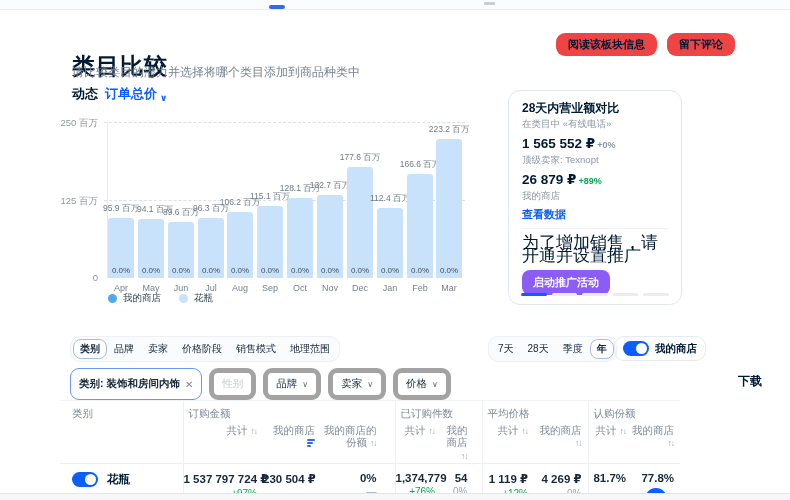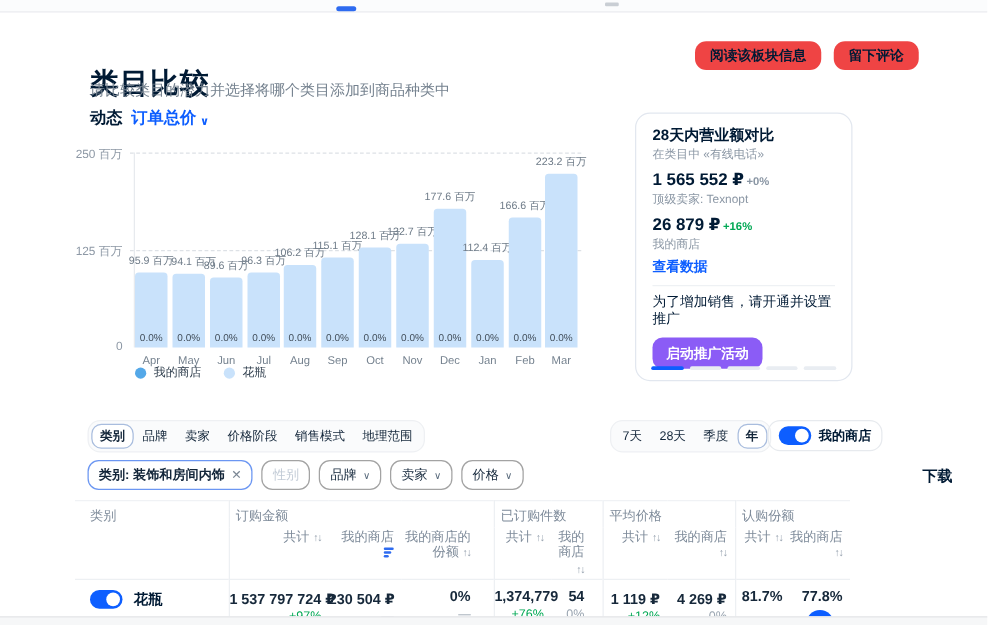--- a/index.html
+++ b/index.html
@@ -41,42 +41,42 @@
                 border-radius:12px;box-sizing:border-box;padding:10px 13px;}
   .card-title{font-size:12px;font-weight:bold;line-height:15px;margin-bottom:2px;}
   .card-sub{font-size:9.5px;color:#8a96a4;line-height:11px;margin-bottom:7px;}
   .card-value{font-size:13.5px;font-weight:bold;line-height:15px;display:flex;gap:2px;align-items:baseline;margin-bottom:1px;}
   .chg{font-size:9px;font-weight:bold;}
   .chg-muted{color:#8a96a4;}
   .chg-green{color:#00a854;}
   .card-caption{font-size:9.5px;color:#8a96a4;line-height:11px;margin-bottom:7px;}
   .card-link{font-size:11px;font-weight:bold;color:#0d5eff;line-height:12px;margin-bottom:8px;cursor:pointer;}
   .card-divider{border-top:1px solid #eef1f4;margin-bottom:7px;}
-  .promo-text{font-size:11px;line-height:13px;margin-bottom:8px;}
+  .promo-text{font-size:17px;line-height:13px;margin-bottom:8px;}
   .promo-btn{background:#8b5cf6;color:#fff;border:none;border-radius:8px;font-size:11px;font-weight:bold;
              padding:5px 11px;font-family:inherit;cursor:pointer;}
   #carousel{position:absolute;left:12px;right:12px;bottom:8px;display:flex;gap:5px;}
   .car-bar{height:3px;flex:1;background:#e9edf2;border-radius:2px;cursor:pointer;}
   .car-bar.active{background:#0d5eff;}
 
   
   .filters-row1{position:absolute;left:70px;top:336px;width:700px;height:26px;}
   .seg{position:absolute;display:inline-flex;background:#fafbfc;border:1px solid #eef0f3;border-radius:10px;
        padding:2px;align-items:center;}
   .seg-item{font-size:10px;padding:3px 7px;border-radius:8px;color:#13263a;cursor:pointer;white-space:nowrap;}
   .seg-item.selected{background:#fff;border:1px solid #a9bdde;font-weight:bold;padding:2px 6px;}
   #dim-tabs{left:0;top:0;}
   #period-tabs{left:418px;top:0;}
   .toggle-pill{position:absolute;left:544px;top:0;display:inline-flex;gap:6px;align-items:center;
                border:1px solid #e7eaee;border-radius:10px;padding:4px 8px;font-size:10.5px;font-weight:bold;cursor:pointer;}
   .toggle{width:26px;height:15px;border-radius:8px;background:#0d5eff;position:relative;cursor:pointer;flex:none;}
   .toggle::after{content:"";position:absolute;right:2px;top:2px;width:11px;height:11px;background:#fff;border-radius:50%;}
 
   .filters-row2{position:absolute;left:70px;top:368px;display:flex;gap:7px;}
-  .chip{display:inline-flex;gap:5px;align-items:center;border:1px solid #a3a3a3;border-radius:9px;
+  .chip{display:inline-flex;gap:5px;align-items:center;border:5px solid #a3a3a3;border-radius:9px;
         padding:4px 8px;font-size:10.5px;color:#13263a;cursor:pointer;white-space:nowrap;}
   .chip-active{border:1.5px solid #6b96f2;font-weight:bold;}
   .chip-close{color:#7b8794;font-size:10px;}
   .chip-disabled{color:#c2cbd6;cursor:default;}
   .chip-chev{color:#5a6b7d;font-size:8px;}
   .download-btn{position:absolute;right:22px;top:372px;font-size:12px;font-weight:bold;color:#001a34;
                 background:none;border:none;font-family:inherit;cursor:pointer;}
 
   
   .cmp-table{position:absolute;left:60px;top:400px;width:620px;border-collapse:collapse;table-layout:fixed;}
@@ -197,21 +197,21 @@
 <div class="summary-card">
   <div class="card-title">28天内营业额对比</div>
   <div class="card-sub">在类目中 «有线电话»</div>
   <div class="card-value">
     <span>1 565 552 ₽</span>
     <span class="chg chg-muted">+0%</span>
   </div>
   <div class="card-caption">顶级卖家: Texnopt</div>
   <div class="card-value">
     <span>26 879 ₽</span>
-    <span class="chg chg-green">+16%</span>
+    <span class="chg chg-green">+89%</span>
   </div>
   <div class="card-caption">我的商店</div>
   <div class="card-link">查看数据</div>
   <div class="card-divider"></div>
   <div class="promo-text">为了增加销售，请开通并设置推广</div>
   <button class="promo-btn">启动推广活动</button>
   <div id="carousel">
       <div class="car-bar active"></div>
       <div class="car-bar"></div>
       <div class="car-bar"></div>

